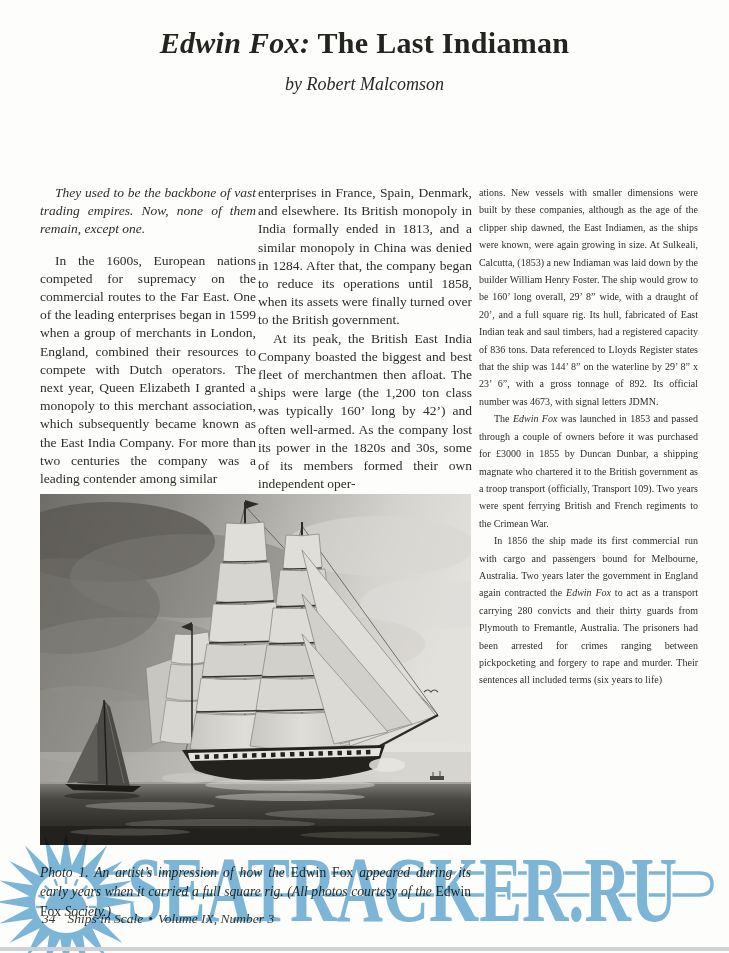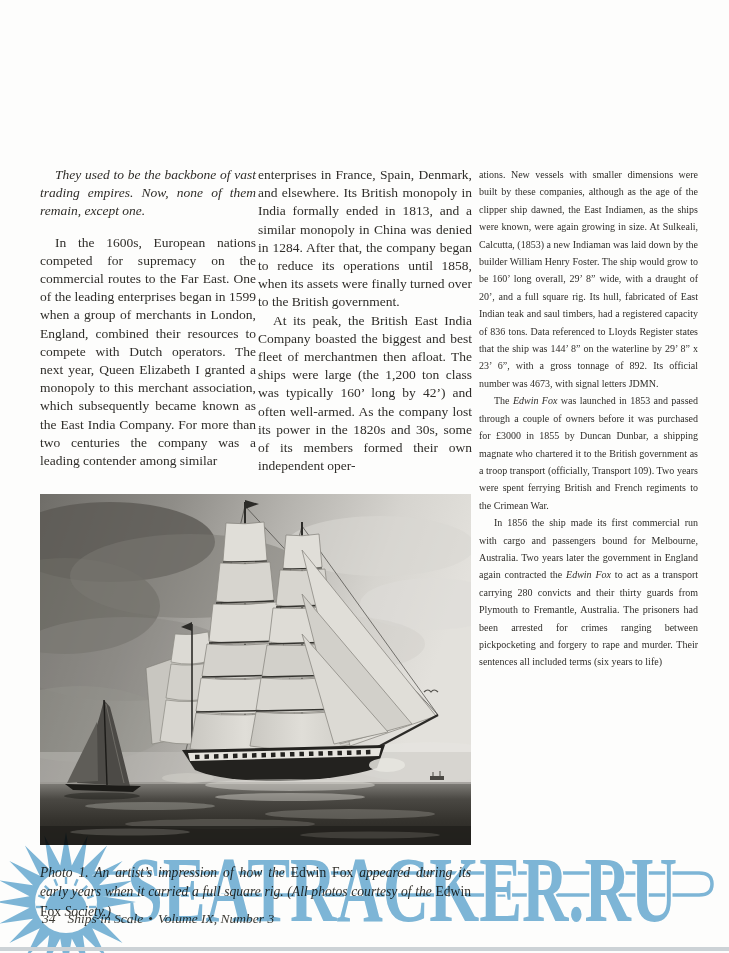--- a/index.html
+++ b/index.html
@@ -5,21 +5,21 @@
   html,body{margin:0;padding:0;background:#e9e9e9;}
   .page{position:relative;width:729px;height:953px;background:#fdfdfc;overflow:hidden;
         font-family:"Liberation Serif", serif;color:#2f2d29;}
   
   .title{position:absolute;top:26px;left:0;width:100%;text-align:center;
          font-size:30px;font-weight:bold;color:#24231f;letter-spacing:.3px;margin:0;}
   .title .t-it{font-style:italic;}
   .byline{position:absolute;top:74px;left:0;width:100%;text-align:center;
           font-size:18px;font-style:italic;color:#2c2a26;}
   
-  .col{position:absolute;top:166px;text-align:justify;}
+  .col{position:absolute;top:184px;text-align:justify;}
   .col p{margin:0;}
   .col .ind{text-indent:15px;}
   .col1{left:40px;width:216px;font-size:13.5px;line-height:18.2px;}
   .col2{left:258px;width:214px;font-size:13.5px;line-height:18.2px;}
   .col3{left:479px;width:219px;font-size:10px;line-height:17.4px;}
   .intro{font-style:italic;margin-bottom:13px !important;}
   .flip{font-style:italic;}
   .intro .flip,.caption .flip{font-style:normal;}
   
   .photo{position:absolute;left:40px;top:494px;width:431px;height:351px;}
@@ -34,20 +34,22 @@
   
   .wm-svg{position:absolute;left:0;top:830px;width:729px;height:123px;
           pointer-events:none;mix-blend-mode:multiply;opacity:.93;color:var(--wm-color,#74b2d6);}
   .bottom-edge{position:absolute;left:0;top:947px;width:729px;height:4px;background:#ccd2d6;}
 </style>
 </head>
 <body>
 
 <div class="page">
 
+  <h1 class="title"><span class="t-it">Edwin Fox:</span><span> The Last Indiaman</span></h1>
+  <div class="byline">by Robert Malcomson</div>
 
   <div class="col col1">
     <p class="intro ind">They used to be the backbone of vast trading empires.  Now, none of them remain, except one.</p>
     <p class="ind">In the 1600s, European nations competed for supremacy on the commercial routes to the Far East. One of the leading enterprises began in 1599 when a group of merchants in London, England, combined their resources to compete with Dutch operators. The next year, Queen Elizabeth I granted a monopoly to this merchant association, which subsequently became known as the East India Company. For more than two centuries the company was a leading contender among similar</p>
   </div>
 
   <div class="col col2">
     <p>enterprises in France, Spain, Denmark, and elsewhere. Its British monopoly in India formally ended in 1813, and a similar monopoly in China was denied in 1284. After that, the company began to reduce its operations until 1858, when its assets were finally turned over to the British government.</p>
     <p class="ind">At its peak, the British East India Company boasted the biggest and best fleet of merchantmen then afloat. The ships were large (the 1,200 ton class was typically 160’ long by 42’) and often well-armed. As the company lost its power in the 1820s and 30s, some of its members formed their own independent oper-</p>
   </div>

